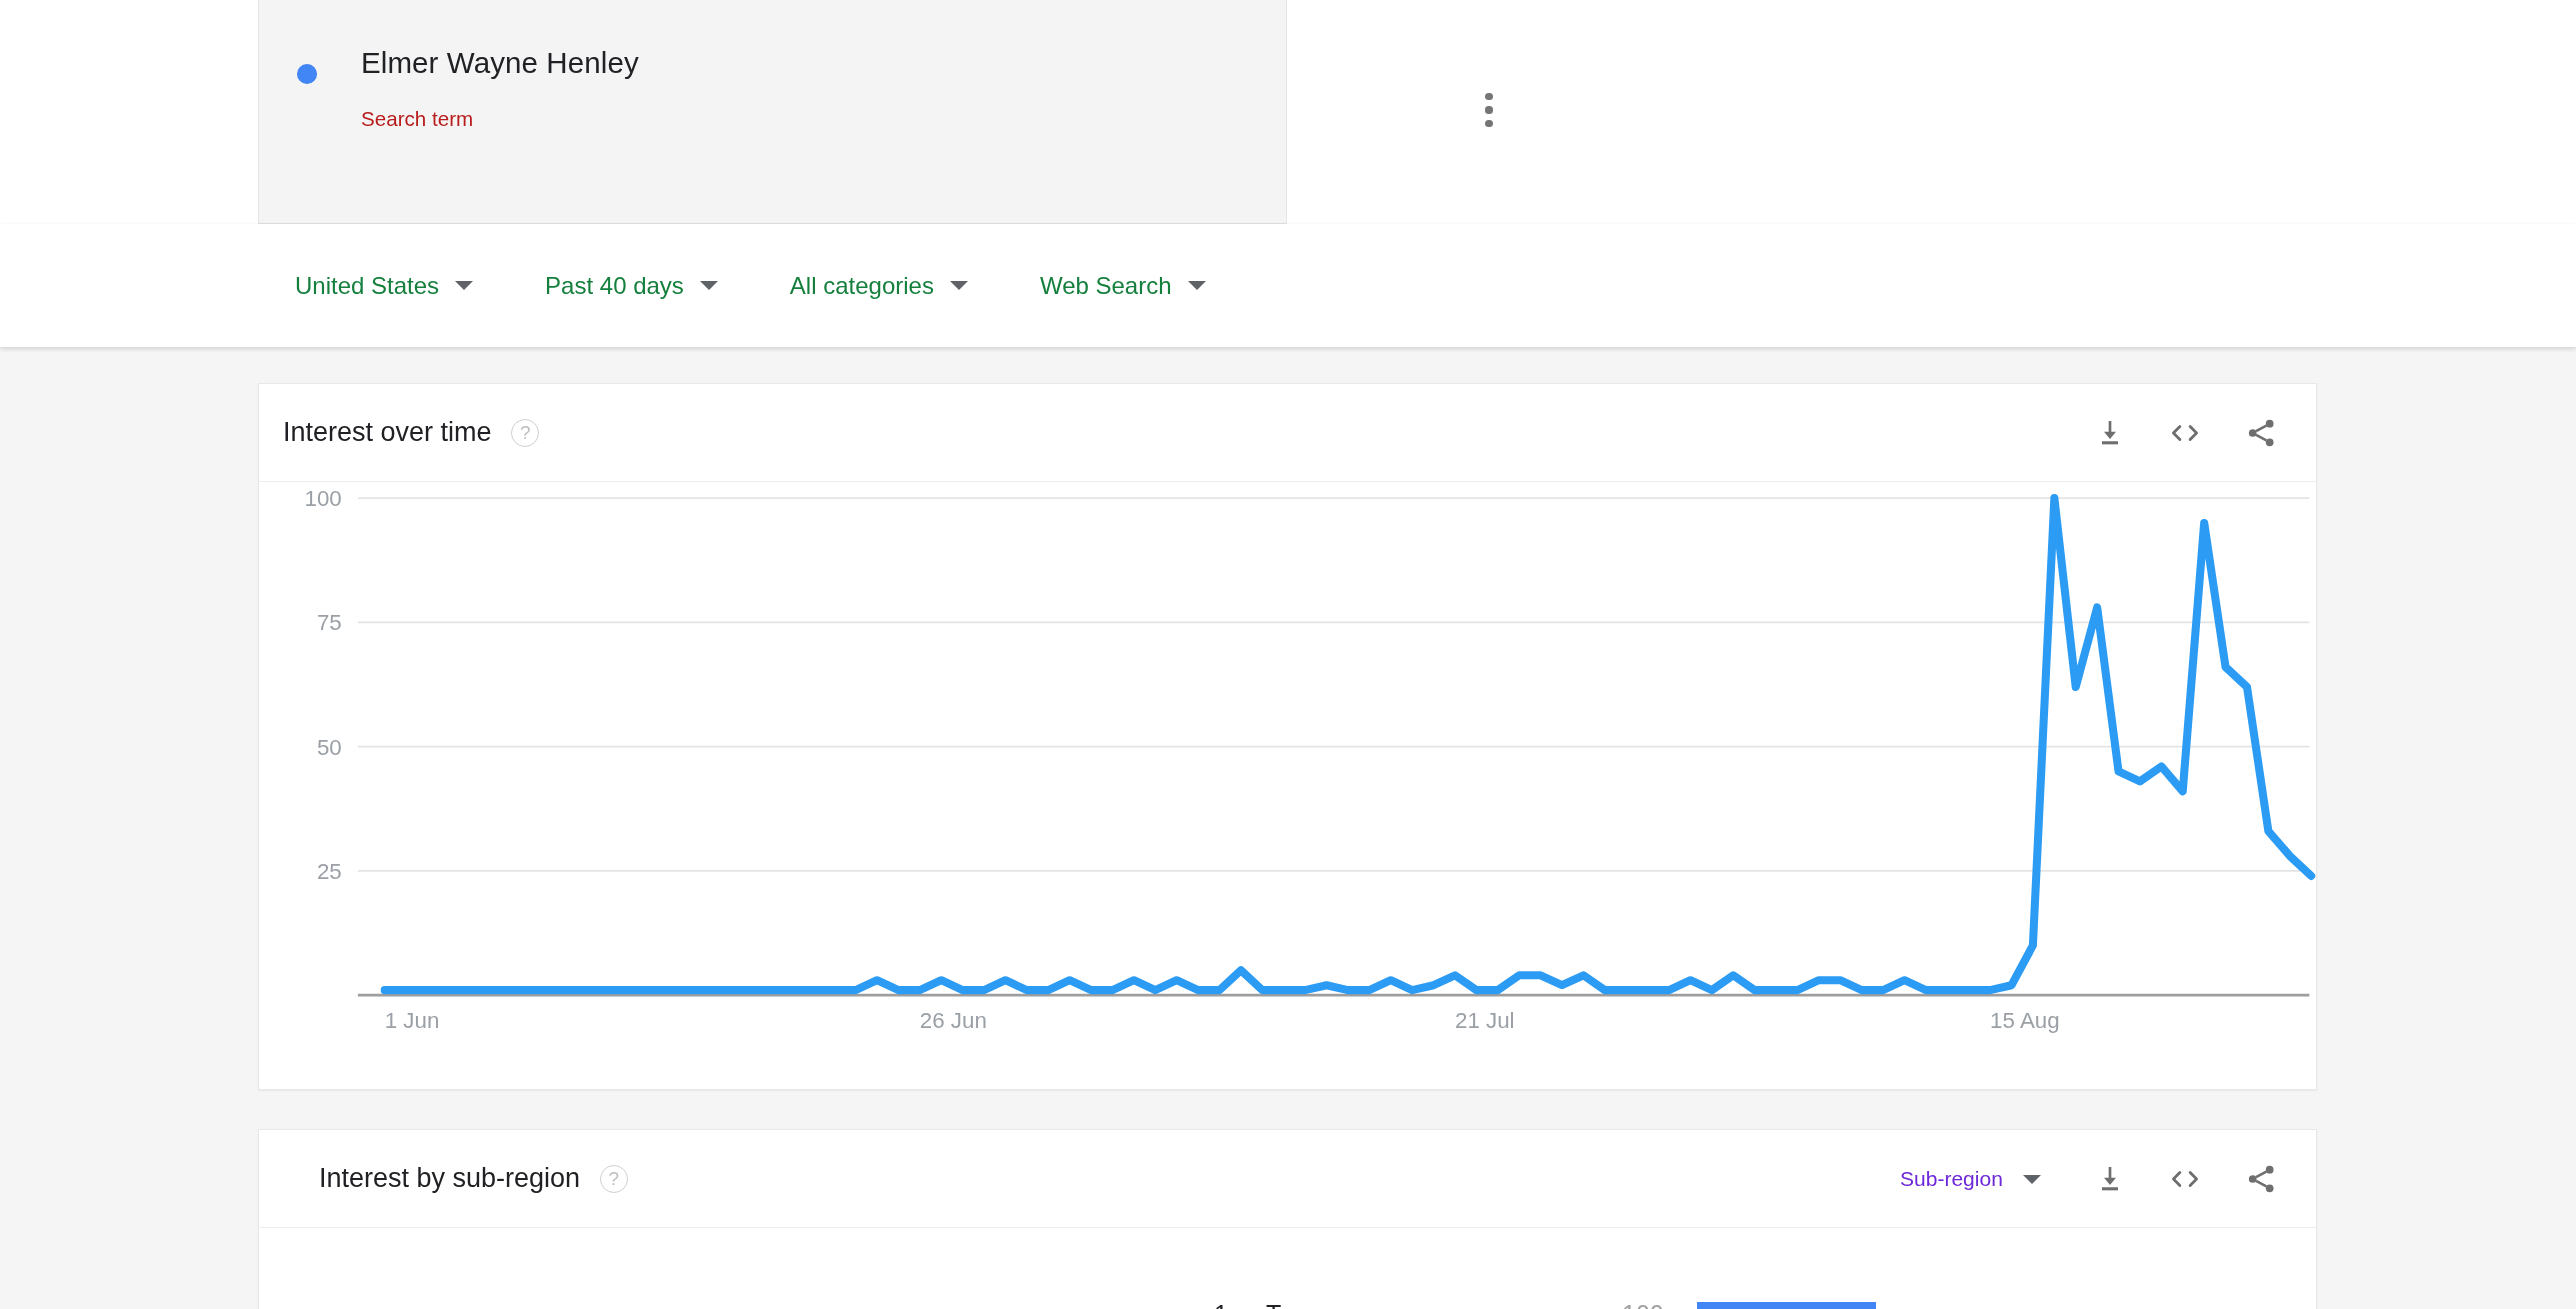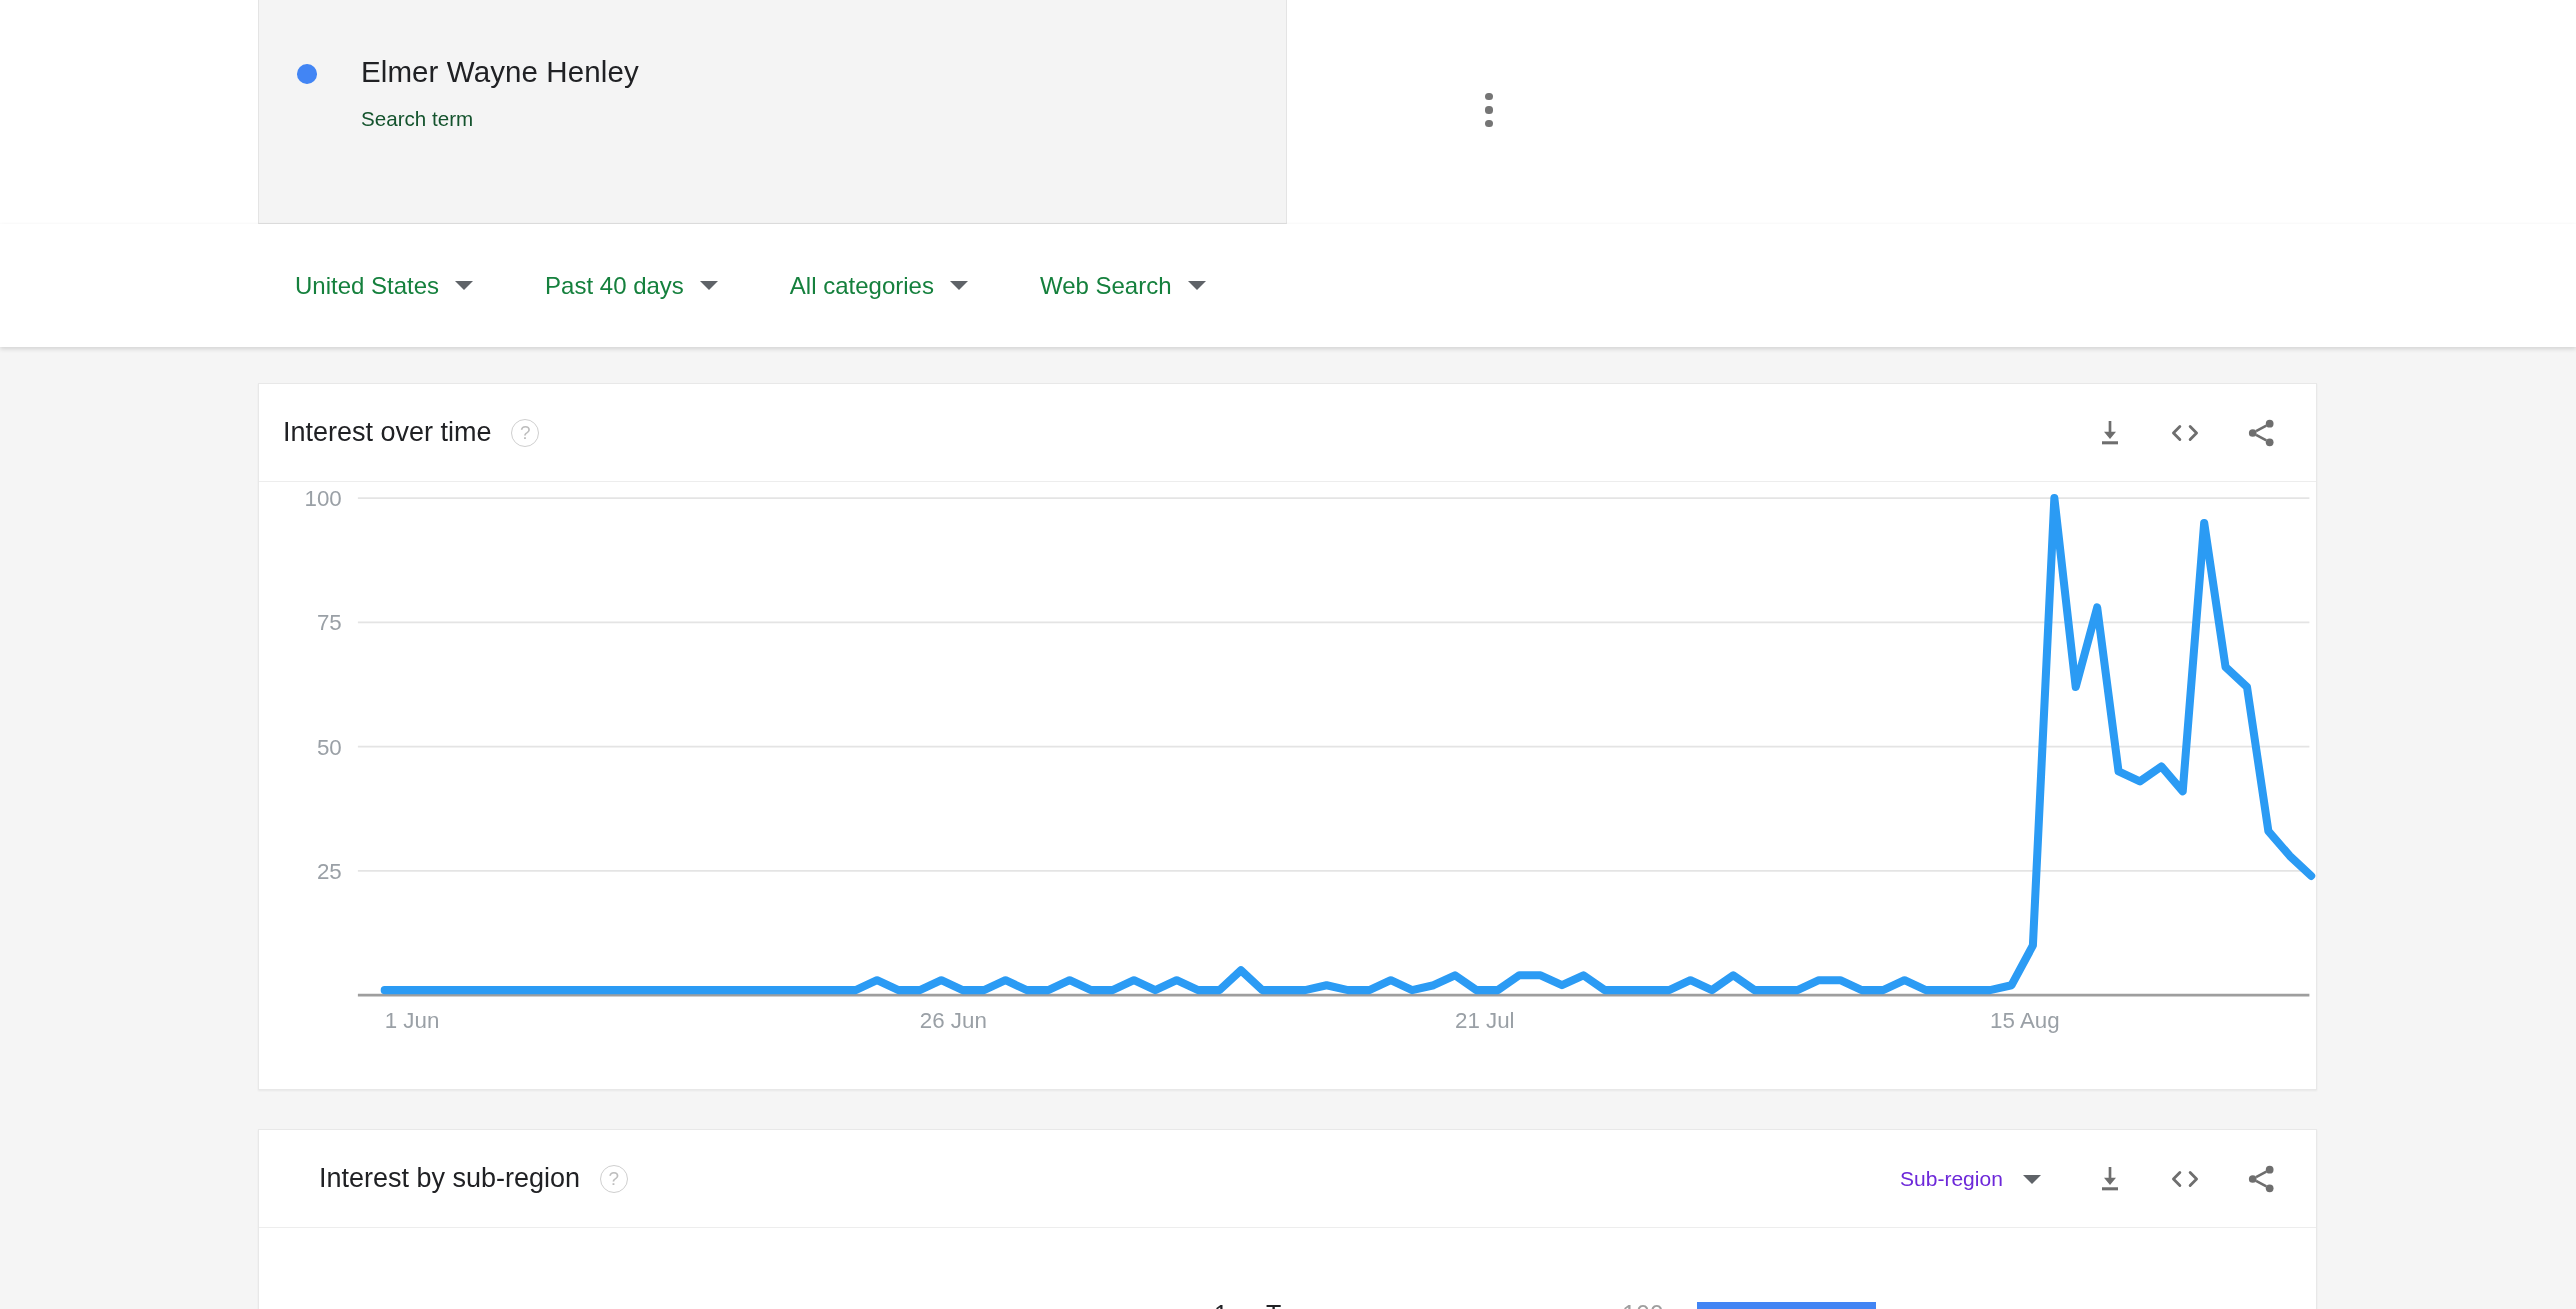--- a/index.html
+++ b/index.html
@@ -23,27 +23,27 @@
     border-left: 0.9px solid #e4e4e4;
     border-right: 0.9px solid #e4e4e4;
     border-bottom: 0.9px solid #e0e0e0;
   }
   .term-dot {
     position: absolute; left: 38px; top: 64px;
     width: 19.7px; height: 19.7px; border-radius: 50%;
     background: #4285f4;
   }
   .term-title {
-    position: absolute; left: 102px; top: 55px;
+    position: absolute; left: 102px; top: 46px;
     font-size: 29.5px; color: #202124; letter-spacing: 0.1px;
     white-space: nowrap;
   }
   .term-sub {
     position: absolute; left: 102px; top: 107px;
-    font-size: 20.6px; color: #14532d;
+    font-size: 20.6px; color: #b91c1c;
     white-space: nowrap;
   }
   .term-menu {
     position: absolute; left: 1212px; top: 93px;
     width: 36px; height: 39px; cursor: pointer;
   }
   .term-menu i {
     display:block; width: 7.2px; height: 7.2px; border-radius: 50%;
     background: #757575; margin: 0 auto 6.3px auto;
   }

